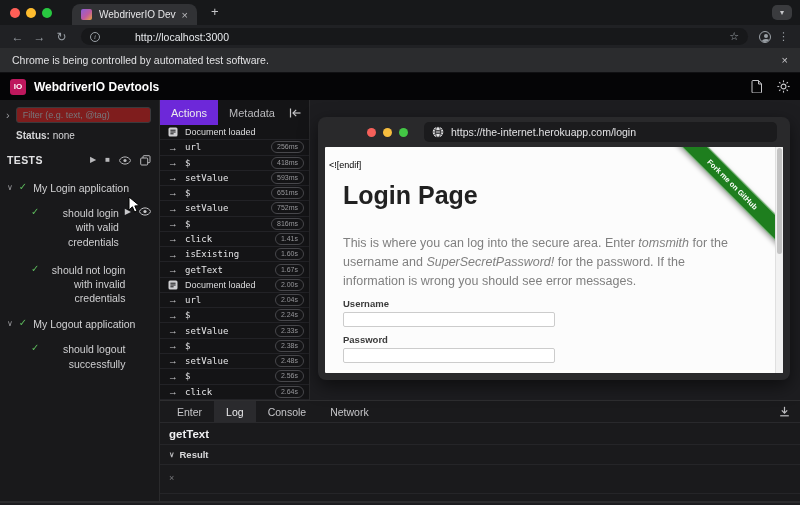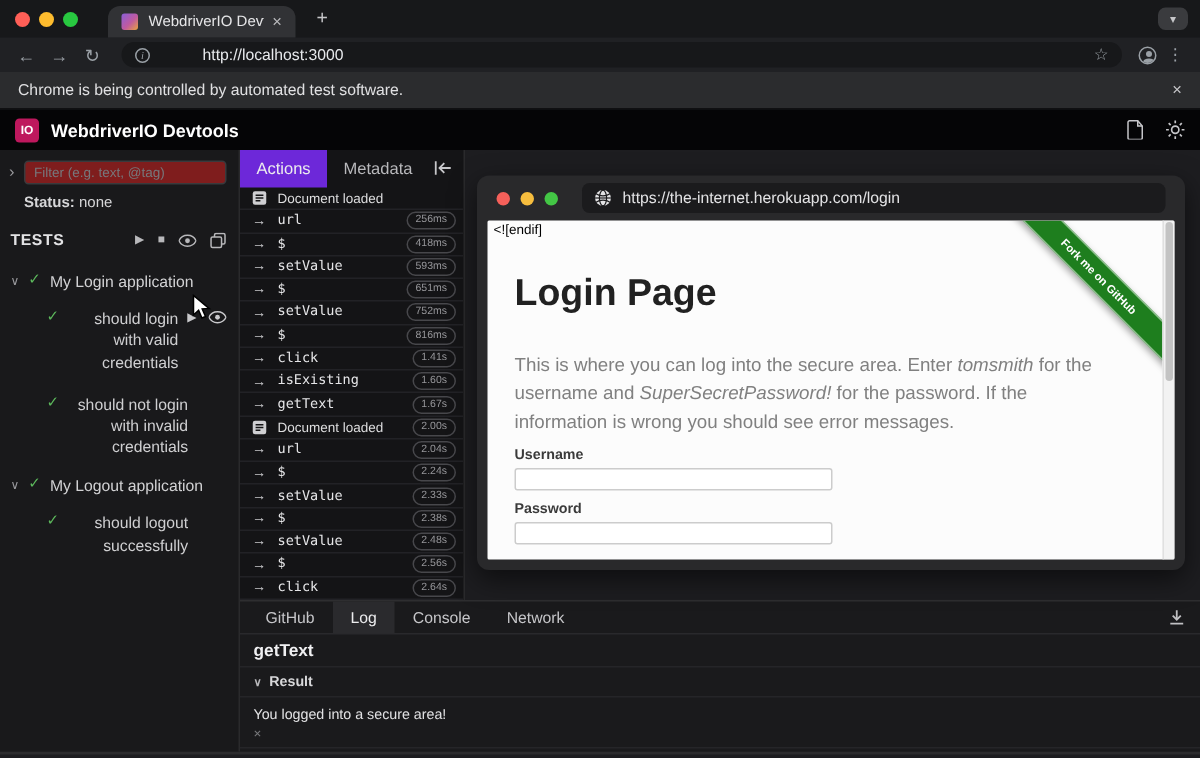--- a/index.html
+++ b/index.html
@@ -90,32 +90,32 @@
   .cmd-label { font-family:"DejaVu Sans Mono", monospace; font-size:9px; color:#e6e6e8; flex:1;
     white-space:nowrap; overflow:hidden; }
   .doc-label { font-family:"Liberation Sans", sans-serif; font-size:9px; color:#dededf; flex:1; white-space:nowrap; }
   .time-pill { font-size:7px; color:#97979b; border:1px solid #47474b; border-radius:8px;
     padding:0 5px; line-height:10px; flex:0 0 auto; }
 
   
   .stage { flex:1; background:#1d1d20; position:relative; min-width:0; }
   .mock { position:absolute; left:8px; top:17px; width:472px; height:263px; background:#29292b;
     border-radius:8px; box-shadow:0 6px 18px rgba(0,0,0,.55); }
-  .mock-titlebar { height:30px; display:flex; align-items:center; padding:0 13px; }
+  .mock-titlebar { height:30px; display:flex; align-items:center; padding:0 13px;margin-left:36px; }
   .mock-lights { display:flex; gap:7px; }
   .mock-light { width:9px; height:9px; border-radius:50%; }
   .ml-red{background:#f5605a;} .ml-yellow{background:#f6bd3e;} .ml-green{background:#43c645;}
   .mock-urlbar { margin-left:16px; flex:1; height:20px; background:#1b1b1d; border-radius:5px;
     display:flex; align-items:center; gap:7px; padding:0 8px; }
   .mock-url { color:#e3e3e5; font-size:10.5px; }
   .mock-page { position:absolute; left:7px; right:7px; top:30px; bottom:7px; background:#fcfcfc;
     border-radius:1px; overflow:hidden; }
   .scrollbar { position:absolute; right:0; top:0; bottom:0; width:8px; background:#f2f2f2; border-left:1px solid #e0e0e0; }
   .scroll-thumb { position:absolute; top:1px; left:1px; right:1px; height:47%; background:#c3c3c3; border-radius:4px; }
-  .endif { position:absolute; top:1px; left:4px; font-size:9px; color:#000; }
+  .endif { position:absolute; top:13px; left:4px; font-size:9px; color:#000; }
   .ribbon-wrap { position:absolute; top:0; right:8px; width:108px; height:108px; overflow:hidden; }
   .ribbon { position:absolute; top:28px; right:-40px; width:165px; transform:rotate(45deg);
     background:#1e7e1e; color:#fff; font-size:7.5px; font-weight:bold; text-align:center; padding:4px 0;
     border-top:1px solid rgba(255,255,255,.5); border-bottom:1px solid rgba(255,255,255,.5);
     box-shadow:0 2px 5px rgba(0,0,0,.35); }
   .page-content { padding:34px 40px 0 18px; }
   .page-h1 { font-size:25px; font-weight:bold; color:#212121; margin-bottom:24px; }
   .page-p { font-size:12.5px; color:#808080; line-height:1.5; max-width:452px; margin-bottom:8px; }
   .page-p em { font-style:italic; }
   .fld-label { display:block; font-size:9.5px; font-weight:bold; color:#3a3a3a; margin:7px 0 3px; }
@@ -430,42 +430,41 @@
               <span class="scroll-thumb"></span>
             </div>
           </div>
         </div>
       </div>
     </div>
 
     <div class="bottom-panel">
       <div class="bp-tabs">
         <span id="bp-tabs-inner" style="display:flex;height:100%;">
-            <span class="bp-tab">GitHub</span>
+            <span class="bp-tab">Enter</span>
             <span class="bp-tab active">Log</span>
             <span class="bp-tab">Console</span>
             <span class="bp-tab">Network</span>
           </span>
         <span class="bp-download">
           <svg width="11" height="11" viewBox="0 0 11 11">
             <g stroke="#c0c0c3" stroke-width="1.2" fill="none">
               <line x1="5.5" y1="0.8" x2="5.5" y2="6.6"></line>
               <path d="M2.8 4.4 5.5 7.1 8.2 4.4"></path>
               <line x1="1.2" y1="9.8" x2="9.8" y2="9.8"></line>
             </g>
           </svg>
         </span>
       </div>
       <div class="bp-command">getText</div>
       <div class="bp-result">
         <span class="chev">∨</span>
         <span>Result</span>
       </div>
       <div class="bp-log">
-        <div>You logged into a secure area!</div>
         <div class="bp-dismiss">×</div>
       </div>
     </div>
   </div>
 </div>
 <div class="footer-strip"></div>
 
 <svg class="cursor" width="14" height="18" viewBox="0 0 14 18">
   <path d="M1 1 L1 14 L4.4 10.8 L6.6 16 L9 15 L6.8 9.9 L11.5 9.7 Z" fill="#fff" stroke="#000" stroke-width="1"></path>
 </svg>

